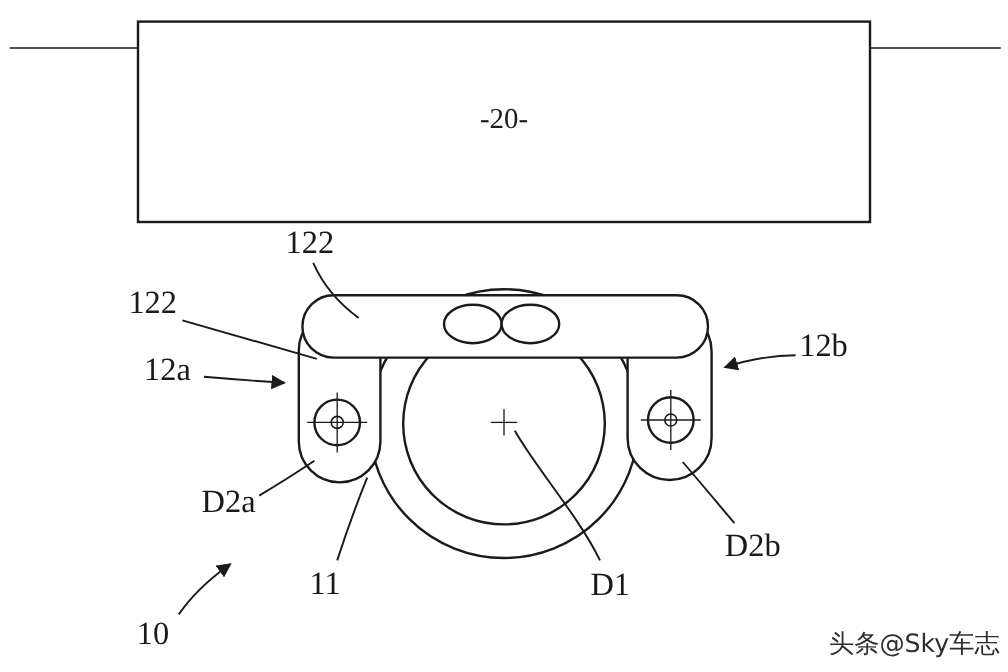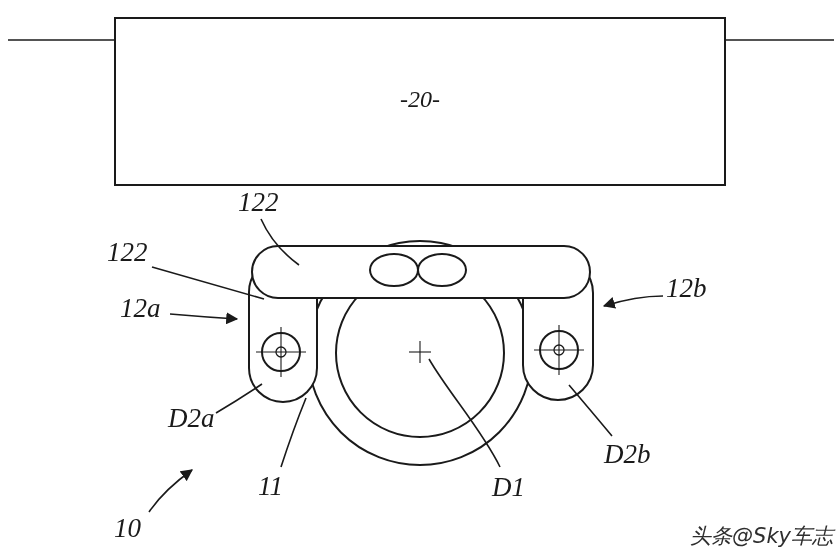--- a/index.html
+++ b/index.html
@@ -7,21 +7,20 @@
     padding: 0;
     background: #ffffff;
   }
   .canvas {
     position: relative;
     width: 840px;
     height: 560px;
     background: #ffffff;
     overflow: hidden;
     font-family: "Liberation Serif", serif;
-    font-style: italic;
   }
   svg { display: block; }
   .shape {
     fill: #ffffff;
     stroke: #1a1a1a;
     stroke-width: 2;
   }
   .shape-thin {
     fill: none;
     stroke: #1a1a1a;

